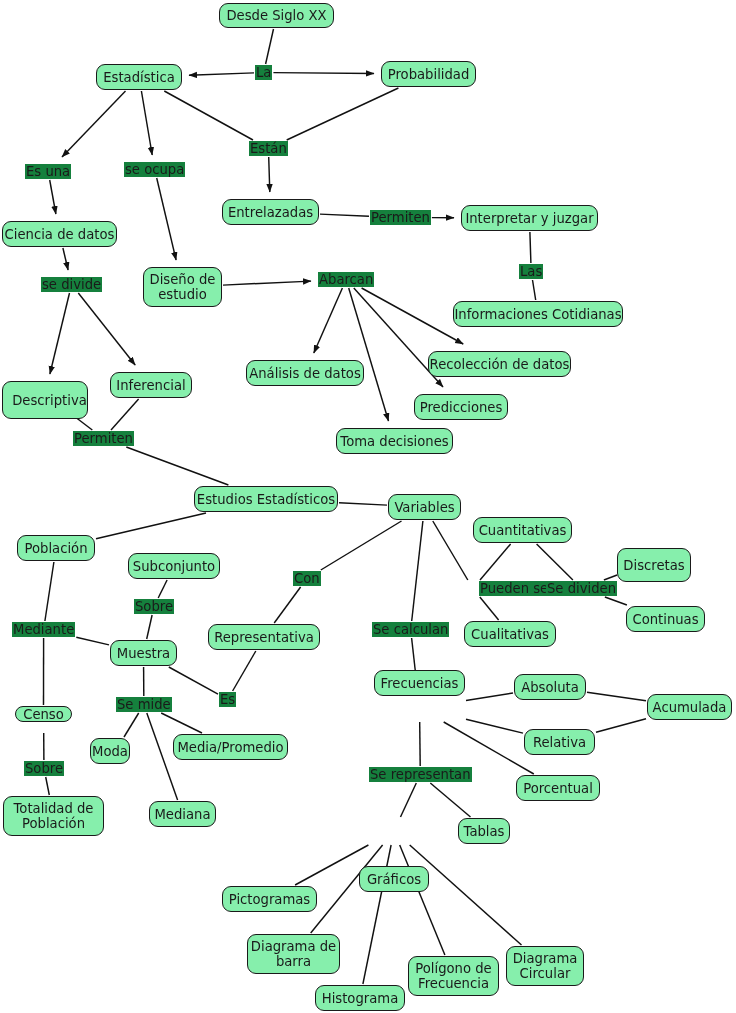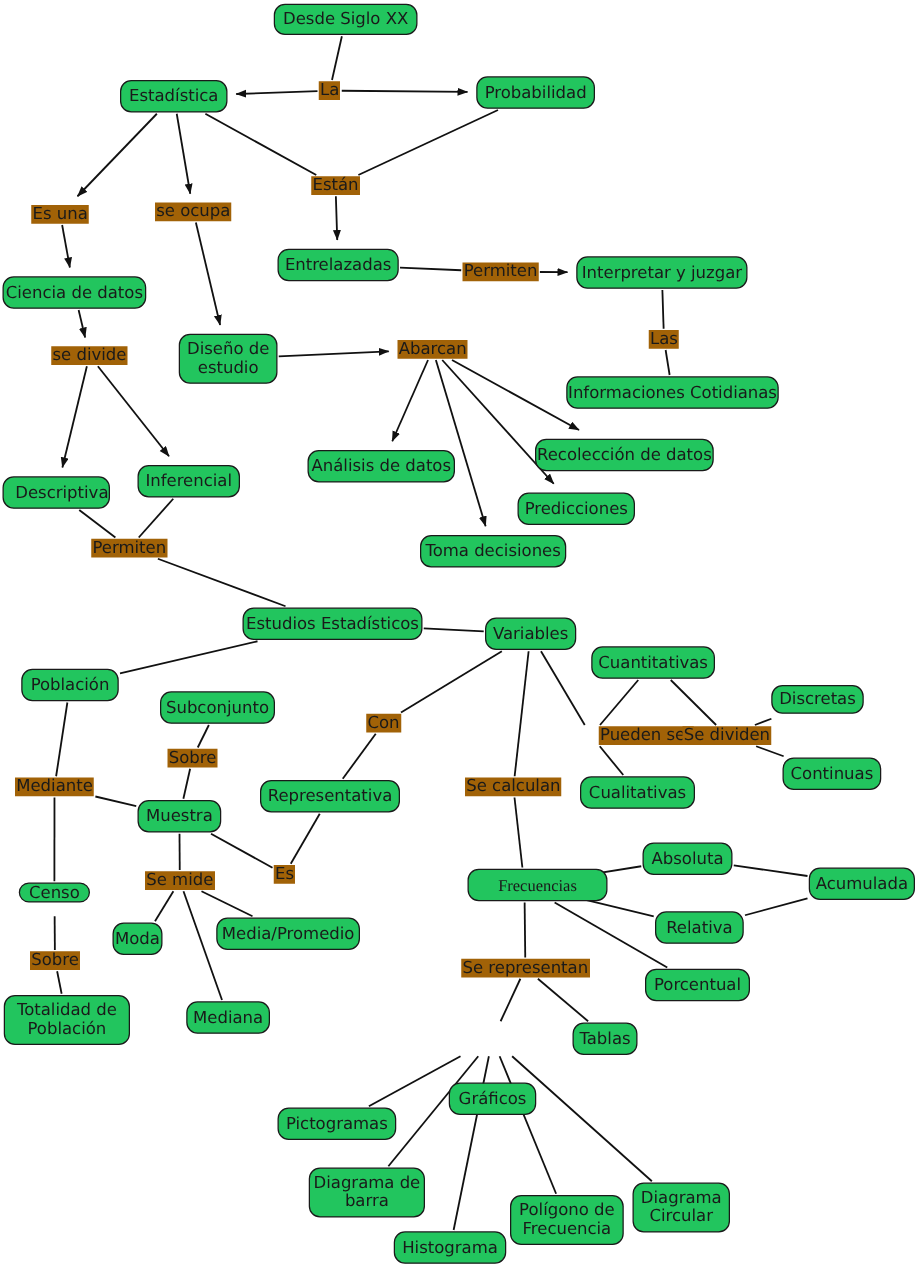--- a/index.html
+++ b/index.html
@@ -24,40 +24,40 @@
     position: absolute;
     left: 0;
     top: 0;
     width: 736px;
     height: 1013px;
     pointer-events: none;
   }
   .node {
     position: absolute;
     box-sizing: border-box;
-    background: #22c55e;
+    background: #86efac;
     border: 1.4px solid #1a1a1a;
     border-radius: 9px;
     color: #1a1a1a;
     font-size: 13.2px;
     line-height: 15px;
     display: flex;
     align-items: center;
     justify-content: center;
     text-align: center;
     padding: 3px 7px;
     white-space: pre;
     z-index: 3;
   }
   .linklabel {
     position: absolute;
     color: #1a1a1a;
     font-size: 13.2px;
     line-height: 15px;
-    background: #a16207;
+    background: #15803d;
     white-space: pre;
     text-align: right;
     z-index: 2;
     padding: 0 1px;
   }
 </style>
 </head>
 <body>
 
 <div id="canvas">
@@ -140,39 +140,39 @@
       <div class="node" style="left: 2px; top: 221px; width: 115px; height: 26px;">Ciencia de datos</div>
       <div class="node" style="left: 143px; top: 267px; width: 79px; height: 40px;">Diseño de
 estudio</div>
       <div class="node" style="left: 222px; top: 199px; width: 97px; height: 26px;">Entrelazadas</div>
       <div class="node" style="left: 461px; top: 205px; width: 137px; height: 26px;">Interpretar y juzgar</div>
       <div class="node" style="left: 453px; top: 301px; width: 170px; height: 26px;">Informaciones Cotidianas</div>
       <div class="node" style="left: 246px; top: 360px; width: 118px; height: 26px;">Análisis de datos</div>
       <div class="node" style="left: 428px; top: 351px; width: 143px; height: 26px;">Recolección de datos</div>
       <div class="node" style="left: 414px; top: 394px; width: 94px; height: 26px; text-align: right;">Predicciones</div>
       <div class="node" style="left: 336px; top: 428px; width: 117px; height: 26px;">Toma decisiones</div>
-      <div class="node" style="left: 2px; top: 381px; width: 86px; height: 26px; padding-left: 16px;">Descriptiva</div>
+      <div class="node" style="left: 2px; top: 381px; width: 86px; height: 38px; padding-left: 16px;">Descriptiva</div>
       <div class="node" style="left: 110px; top: 372px; width: 82px; height: 26px;">Inferencial</div>
       <div class="node" style="left: 194px; top: 486px; width: 144px; height: 26px;">Estudios Estadísticos</div>
       <div class="node" style="left: 388px; top: 494px; width: 73px; height: 26px;">Variables</div>
       <div class="node" style="left: 17px; top: 535px; width: 78px; height: 26px;">Población</div>
       <div class="node" style="left: 128px; top: 553px; width: 92px; height: 26px;">Subconjunto</div>
       <div class="node" style="left: 473px; top: 517px; width: 99px; height: 26px;">Cuantitativas</div>
-      <div class="node" style="left: 617px; top: 548px; width: 74px; height: 23px;">Discretas</div>
+      <div class="node" style="left: 617px; top: 548px; width: 74px; height: 34px;">Discretas</div>
       <div class="node" style="left: 626px; top: 606px; width: 79px; height: 26px;">Continuas</div>
       <div class="node" style="left: 464px; top: 621px; width: 92px; height: 26px;">Cualitativas</div>
       <div class="node" style="left: 208px; top: 624px; width: 112px; height: 26px;">Representativa</div>
       <div class="node" style="left: 110px; top: 640px; width: 67px; height: 26px;">Muestra</div>
       <div class="node" style="left: 15px; top: 706px; width: 57px; height: 16px;">Censo</div>
       <div class="node" style="left: 90px; top: 738px; width: 40px; height: 26px;">Moda</div>
       <div class="node" style="left: 173px; top: 734px; width: 115px; height: 26px;">Media/Promedio</div>
       <div class="node" style="left: 149px; top: 801px; width: 67px; height: 26px;">Mediana</div>
       <div class="node" style="left: 3px; top: 796px; width: 101px; height: 40px;">Totalidad de
 Población</div>
-      <div class="node" style="left: 374px; top: 695px; width: 112px; height: 26px; font-family: Liberation Serif, serif;">Frecuencias</div>
+      <div class="node" style="left: 374px; top: 670px; width: 91px; height: 26px;">Frecuencias</div>
       <div class="node" style="left: 514px; top: 674px; width: 72px; height: 26px;">Absoluta</div>
       <div class="node" style="left: 647px; top: 694px; width: 85px; height: 26px;">Acumulada</div>
       <div class="node" style="left: 524px; top: 729px; width: 71px; height: 26px;">Relativa</div>
       <div class="node" style="left: 516px; top: 775px; width: 84px; height: 26px;">Porcentual</div>
       <div class="node" style="left: 359px; top: 818px; width: 70px; height: 26px; margin-top: 48px;">Gráficos</div>
       <div class="node" style="left: 458px; top: 818px; width: 52px; height: 26px;">Tablas</div>
       <div class="node" style="left: 222px; top: 886px; width: 95px; height: 26px;">Pictogramas</div>
       <div class="node" style="left: 247px; top: 934px; width: 93px; height: 40px;">Diagrama de
 barra</div>
       <div class="node" style="left: 315px; top: 985px; width: 90px; height: 26px;">Histograma</div>

